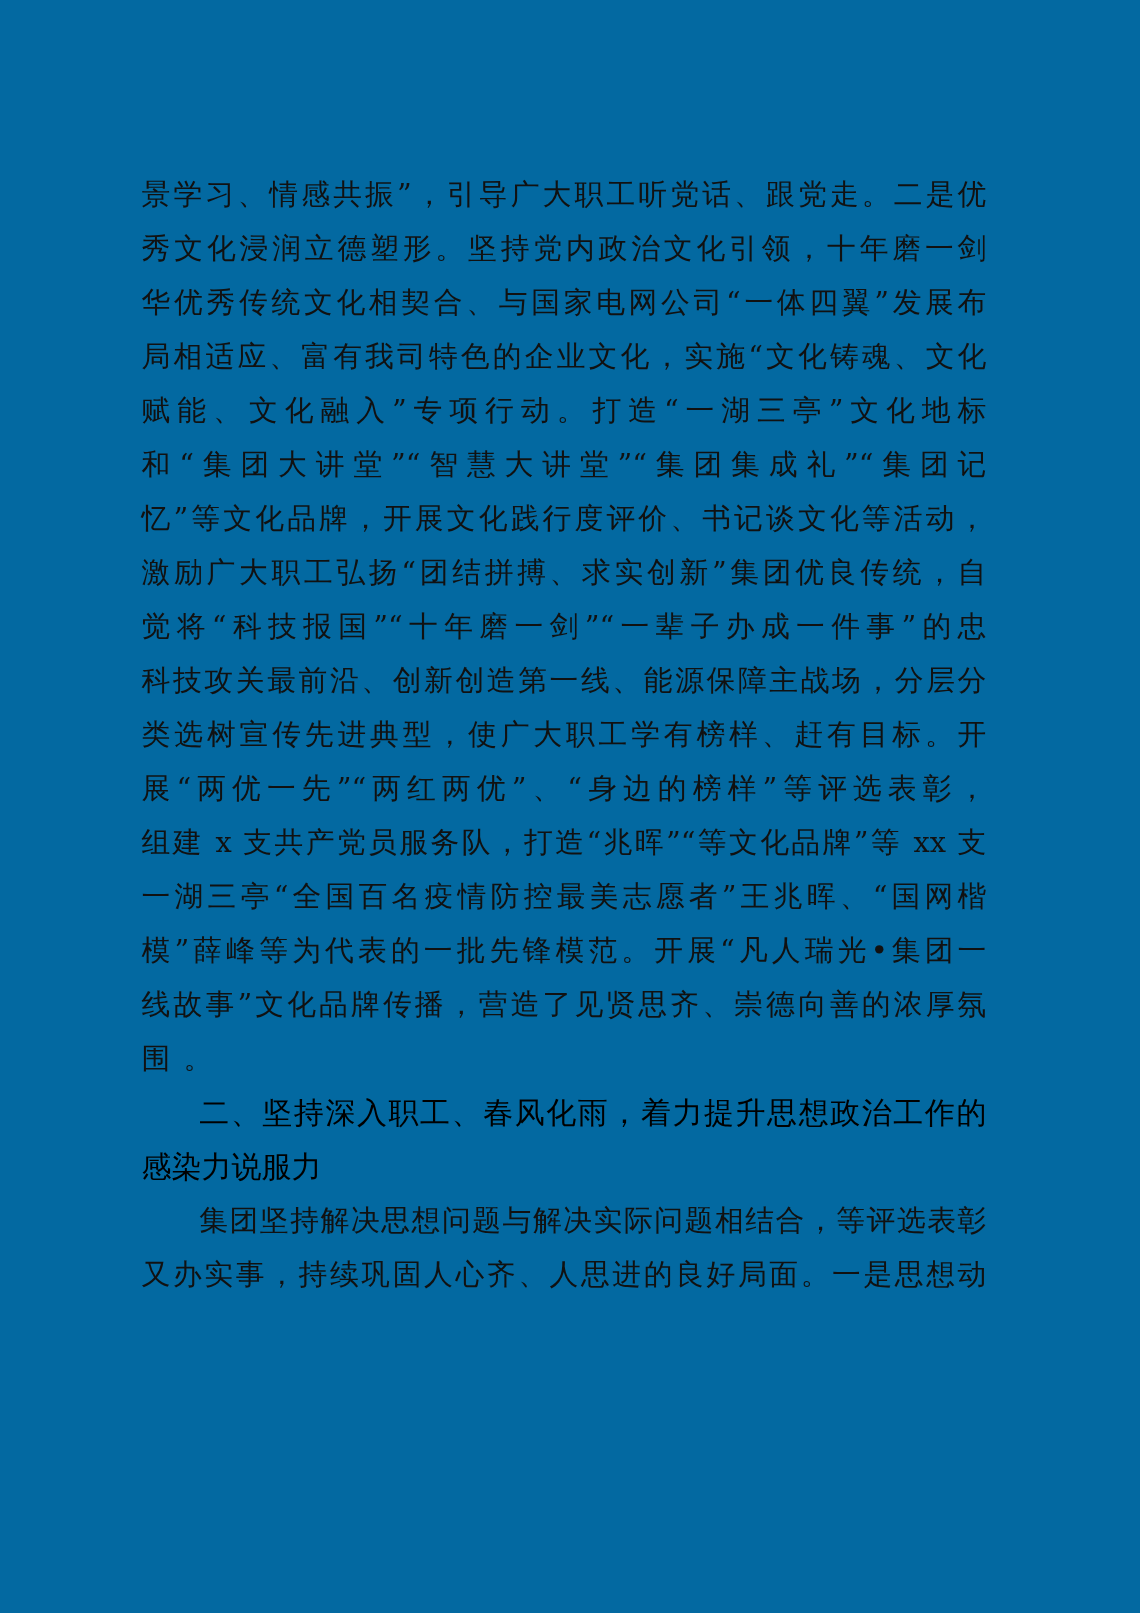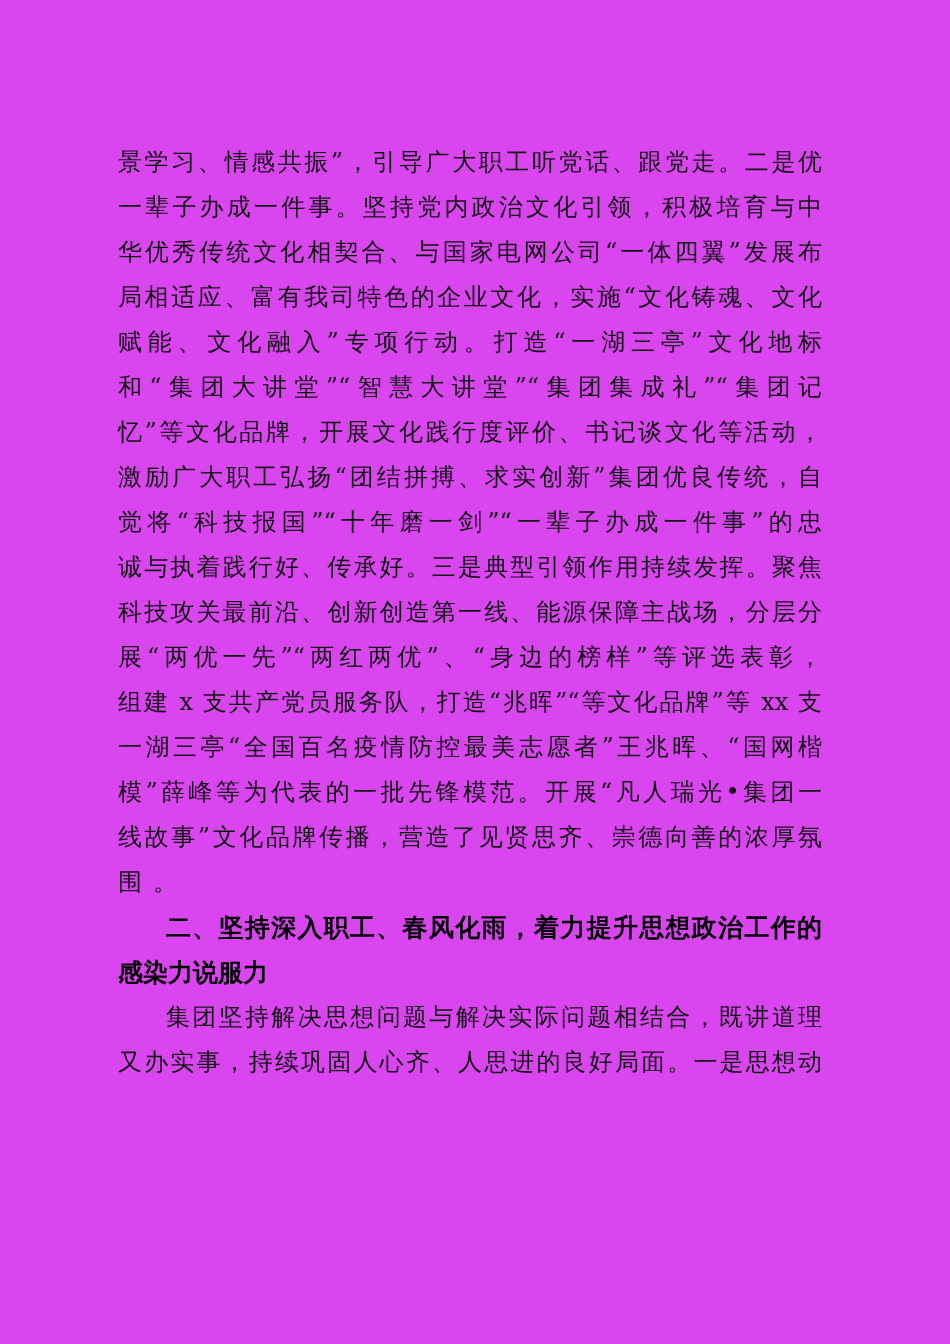--- a/index.html
+++ b/index.html
@@ -12,21 +12,21 @@
       height: 1344px;
       position: relative;
       overflow: hidden;
       color: #111111;
     }
     .page {
       position: absolute;
       left: 0; top: 0;
       width: 950px;
       height: 1344px;
-      background: #d946ef;
+      background: #0369a1;
     }
     .content {
       position: absolute;
       left: 118px;
       top: 140px;
       width: 704px;
     }
     .line {
       display: block;
       height: 45px;
@@ -42,58 +42,58 @@
     }
     .line.last {
       text-align-last: left;
       letter-spacing: 11px;
     }
     .line.indent {
       padding-left: 48px;
     }
     .heading .line {
       font-family: "DejaVu Sans", "Liberation Sans", sans-serif;
-      font-weight: bold;
+      font-weight: normal;
       font-size: 25px;
       color: #000000;
     }
     .heading .line.last {
       letter-spacing: 0;
     }
   </style>
 </head>
 <body>
 
 <div class="page">
   <div class="content">
 
     <div class="paragraph">
       <span class="line">景学习、情感共振”，引导广大职工听党话、跟党走。二是优</span>
-      <span class="line">一辈子办成一件事。坚持党内政治文化引领，积极培育与中</span>
+      <span class="line">秀文化浸润立德塑形。坚持党内政治文化引领，十年磨一剑</span>
       <span class="line">华优秀传统文化相契合、与国家电网公司“一体四翼”发展布</span>
       <span class="line">局相适应、富有我司特色的企业文化，实施“文化铸魂、文化</span>
       <span class="line">赋能、文化融入”专项行动。打造“一湖三亭”文化地标</span>
       <span class="line">和“集团大讲堂”“智慧大讲堂”“集团集成礼”“集团记</span>
       <span class="line">忆”等文化品牌，开展文化践行度评价、书记谈文化等活动，</span>
       <span class="line">激励广大职工弘扬“团结拼搏、求实创新”集团优良传统，自</span>
       <span class="line">觉将“科技报国”“十年磨一剑”“一辈子办成一件事”的忠</span>
-      <span class="line">诚与执着践行好、传承好。三是典型引领作用持续发挥。聚焦</span>
       <span class="line">科技攻关最前沿、创新创造第一线、能源保障主战场，分层分</span>
+      <span class="line">类选树宣传先进典型，使广大职工学有榜样、赶有目标。开</span>
       <span class="line">展“两优一先”“两红两优”、“身边的榜样”等评选表彰，</span>
       <span class="line">组建 x 支共产党员服务队，打造“兆晖”“等文化品牌”等 xx 支</span>
       <span class="line">一湖三亭“全国百名疫情防控最美志愿者”王兆晖、“国网楷</span>
       <span class="line">模”薛峰等为代表的一批先锋模范。开展“凡人瑞光•集团一</span>
       <span class="line">线故事”文化品牌传播，营造了见贤思齐、崇德向善的浓厚氛</span>
       <span class="line last">围。</span>
     </div>
 
     <div class="heading">
       <span class="line indent">二、坚持深入职工、春风化雨，着力提升思想政治工作的</span>
       <span class="line last">感染力说服力</span>
     </div>
 
     <div class="paragraph">
-      <span class="line indent">集团坚持解决思想问题与解决实际问题相结合，既讲道理</span>
+      <span class="line indent">集团坚持解决思想问题与解决实际问题相结合，等评选表彰</span>
       <span class="line">又办实事，持续巩固人心齐、人思进的良好局面。一是思想动</span>
     </div>
 
   </div>
 </div>
 
 </body></html>

